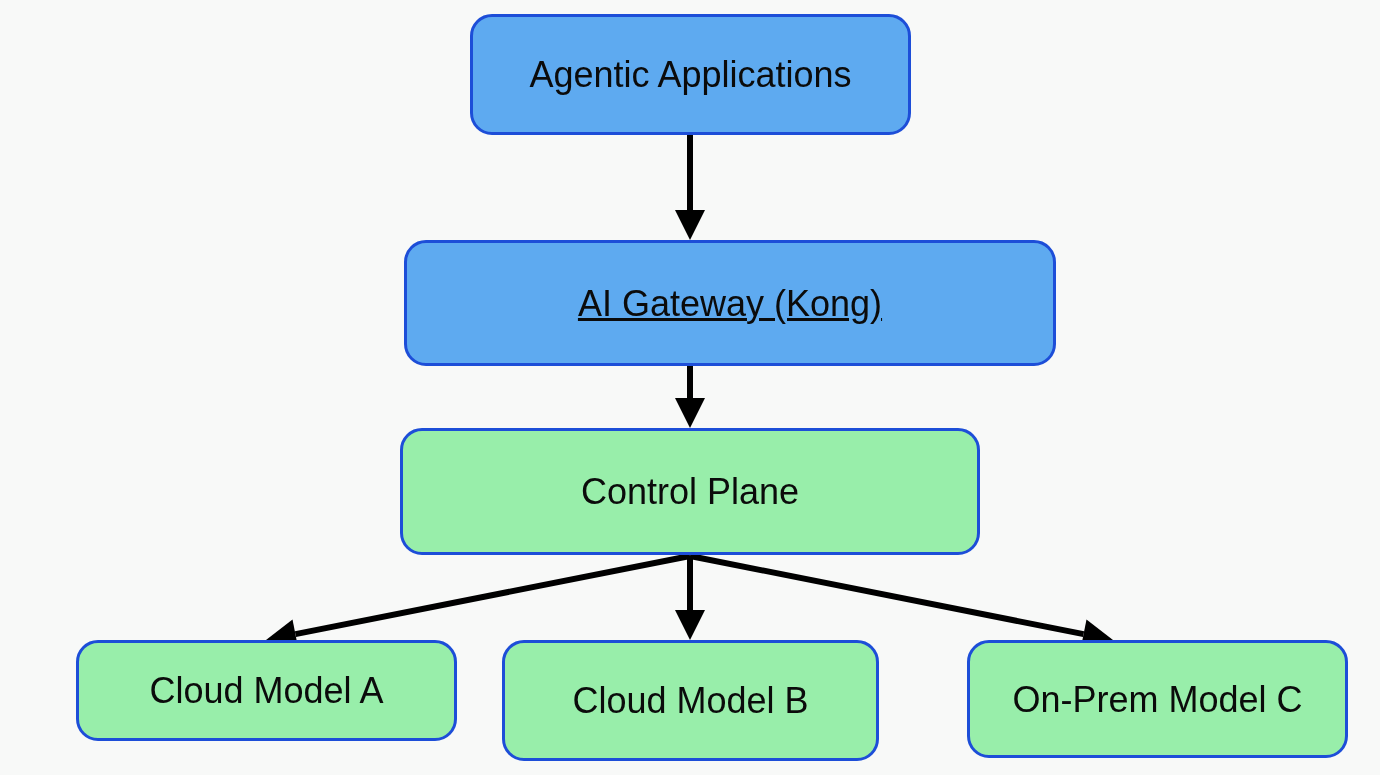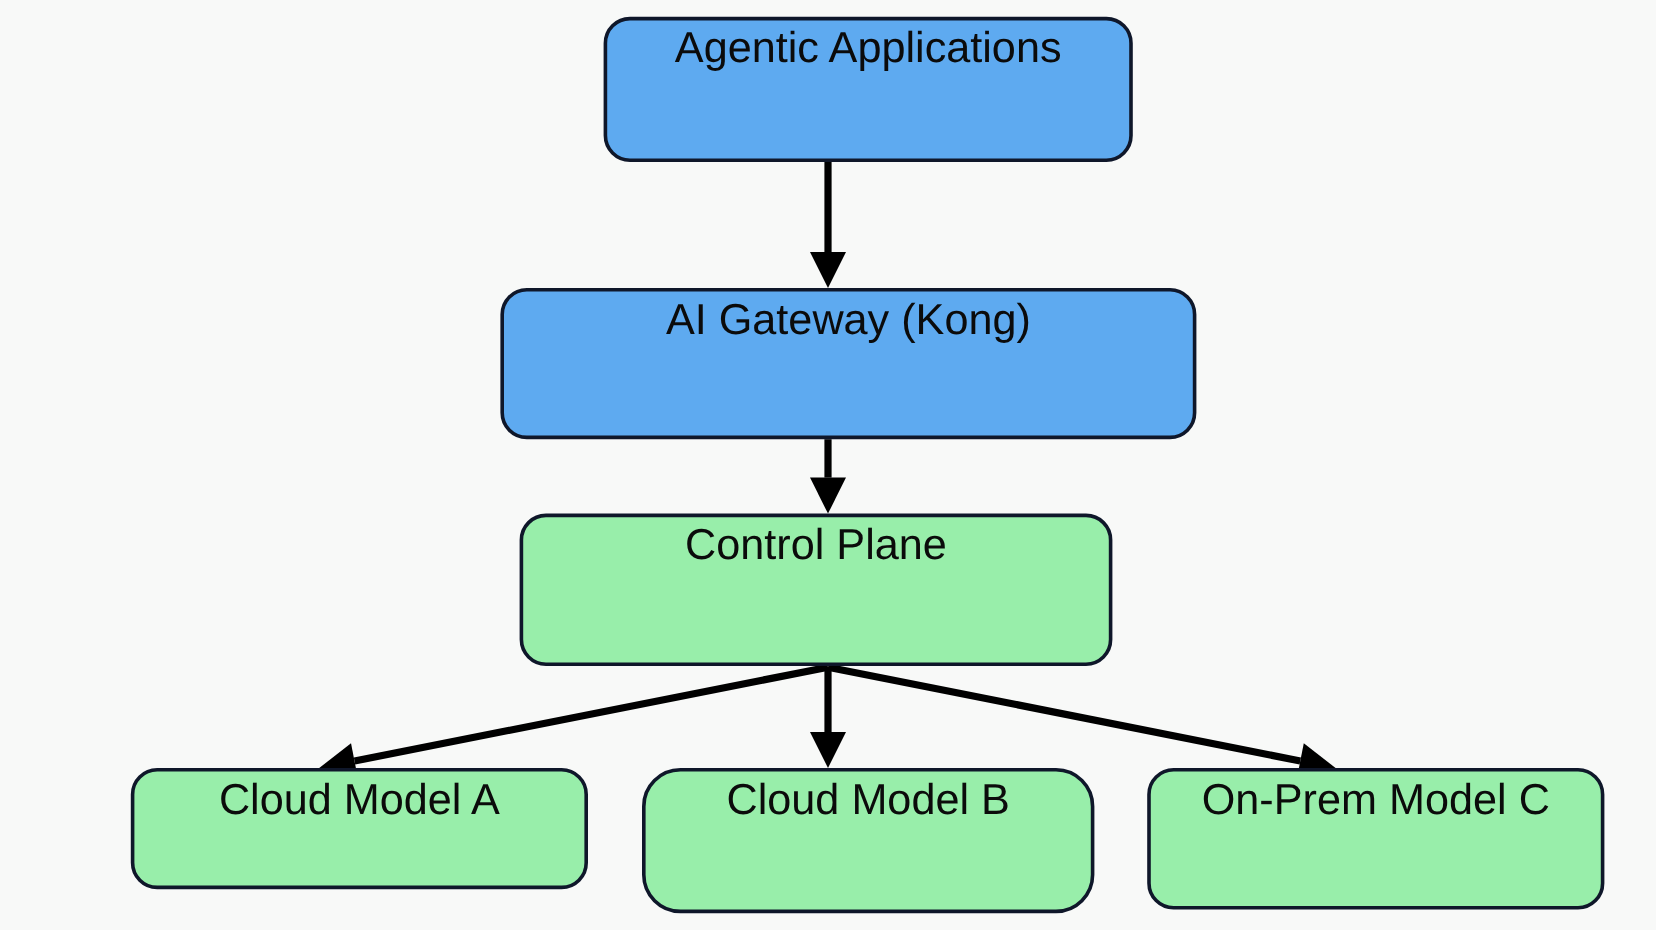--- a/index.html
+++ b/index.html
@@ -3,36 +3,35 @@
   <meta charset="utf-8">
   <style>
     html, body { margin: 0; padding: 0; }
     body {
       width: 1380px; height: 775px; position: relative; overflow: hidden;
       background: #f8f9f8;
       font-family: "Liberation Sans", "DejaVu Sans", sans-serif;
     }
     .box {
       position: absolute; box-sizing: border-box;
-      border: 3px solid #0f172a;
+      border: 3px solid #1d4ed8;
       border-radius: 22px;
-      display: flex; flex-direction: column; align-items: center; 
+      display: flex; flex-direction: column; align-items: center; justify-content: center;
       color: #0b0b0b; text-align: center;
       line-height: 1.25;
-      margin-left: 33px;
     }
     .blue { background: #5eaaf0; }
     .green { background: #98eeaa; }
     .box span { display: block; font-size: 36px; }
     #b1 { left: 470px; top: 14px; width: 441px; height: 121px; }
-    #b2 { left: 384px; top: 240px; width: 580px; height: 126px; }
-    #b3 { left: 400px; top: 428px; width: 494px; height: 127px; }
+    #b2 { left: 404px; top: 240px; width: 652px; height: 126px; text-decoration: underline; }
+    #b3 { left: 400px; top: 428px; width: 580px; height: 127px; }
     #b4 { left: 76px; top: 640px; width: 381px; height: 101px; }
-    #b5 { left: 502px; top: 640px; width: 377px; height: 121px; border-radius: 32px; }
-    #b6 { left: 923px; top: 640px; width: 381px; height: 118px; }
+    #b5 { left: 502px; top: 640px; width: 377px; height: 121px; }
+    #b6 { left: 967px; top: 640px; width: 381px; height: 118px; }
     svg#edges { position: absolute; left: 0; top: 0; }
   </style>
 </head>
 <body>
 
 <svg id="edges" width="1380" height="775">
   <defs>
     <marker id="ah" markerWidth="10" markerHeight="10" refX="9" refY="5" orient="auto" markerUnits="userSpaceOnUse" viewBox="0 0 10 10">
     </marker>
   </defs>

